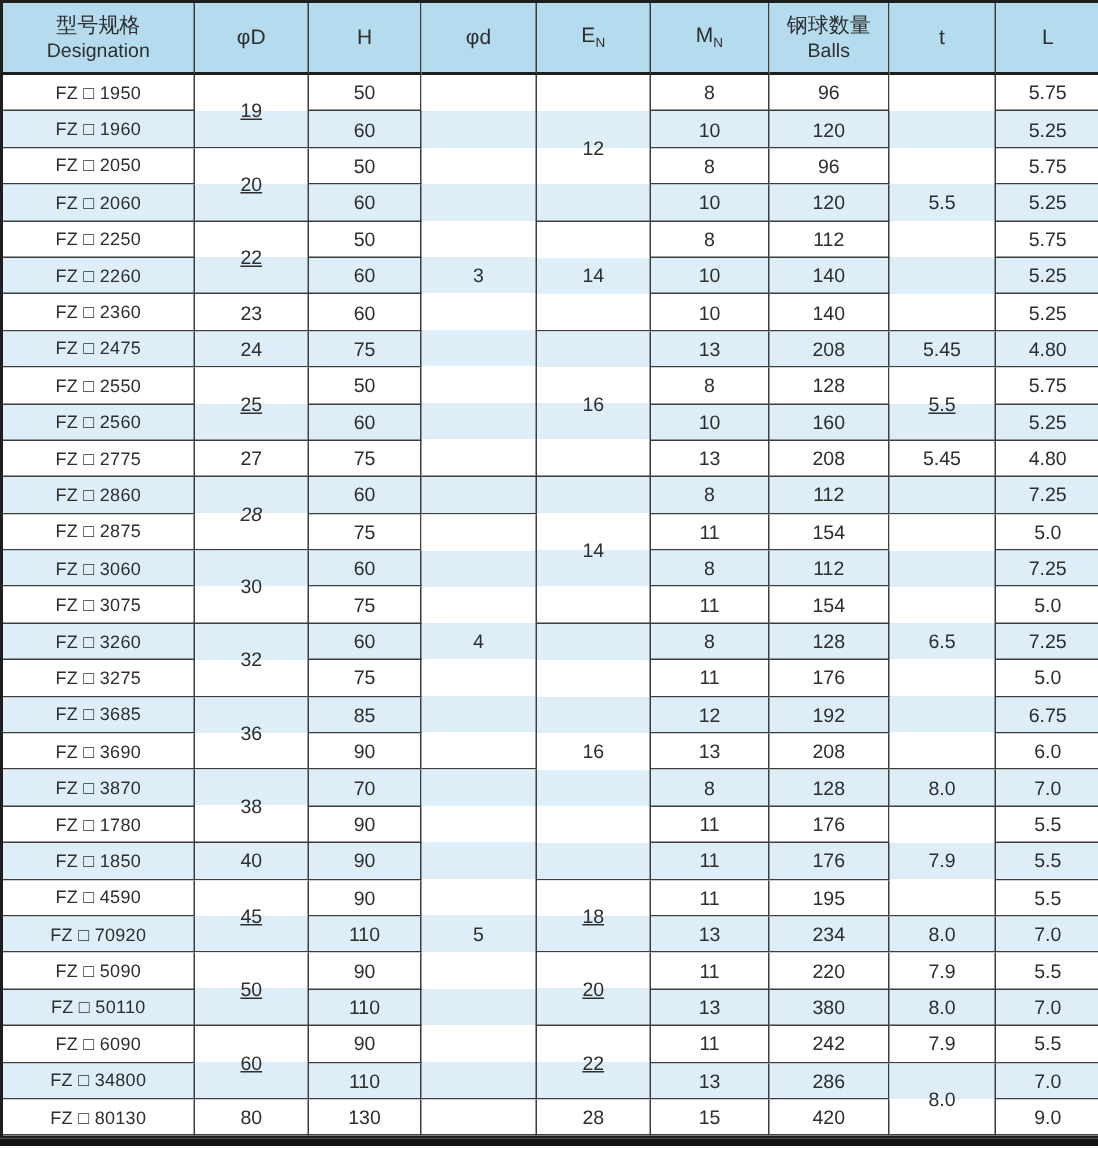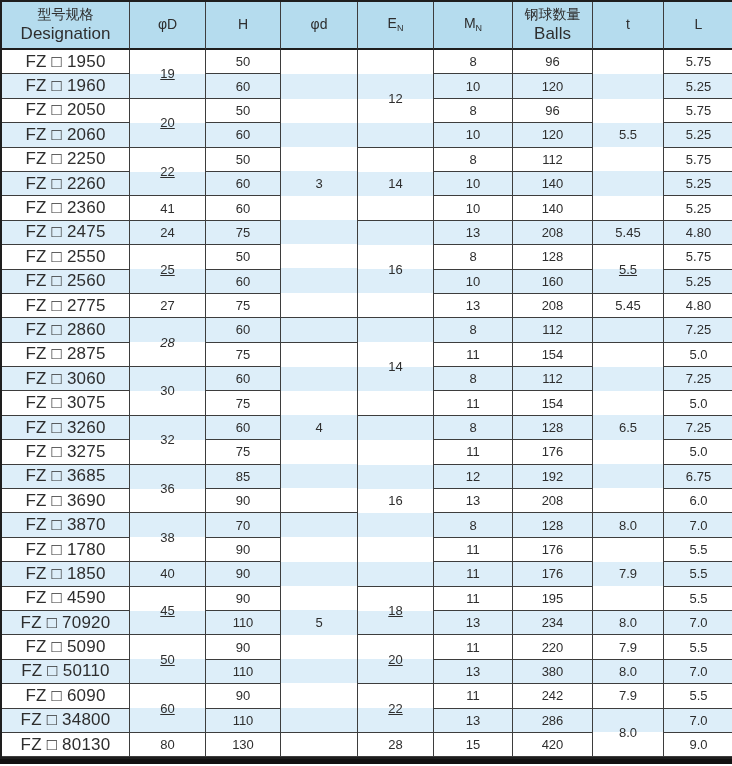--- a/index.html
+++ b/index.html
@@ -32,26 +32,26 @@
     overflow:hidden;
   }
   th{
     background:var(--hdr);
     border-bottom:2px solid var(--outer);
     font-weight:normal;
     font-size:14px;
     height:48px;
     line-height:1.25;
   }
-  th .sub-line{display:block;font-size:17px;text-align:center;}
+  th .sub-line{display:block;font-size:13px;text-align:center;}
   sub.n{font-size:9px;vertical-align:-3px;}
   tbody tr{height:24.4px;}
   tr.w{background:#ffffff;}
   tr.b{background:var(--blue);}
-  td.des{font-size:17px;letter-spacing:.2px;}
+  td.des{font-size:12px;letter-spacing:.2px;}
   td.italic{font-style:italic;}
   
   .g2w{background:linear-gradient(to bottom,#fff 0 50%,var(--blue) 50% 100%);text-decoration:underline;}
   .g2b{background:linear-gradient(to bottom,var(--blue) 0 50%,#fff 50% 100%);}
   .g3w{background:linear-gradient(to bottom,#fff 0 33.33%,var(--blue) 33.33% 66.67%,#fff 66.67% 100%);}
   .g4w{background:linear-gradient(to bottom,#fff 0 25%,var(--blue) 25% 50%,#fff 50% 75%,var(--blue) 75% 100%);}
   .g4b{background:linear-gradient(to bottom,var(--blue) 0 25%,#fff 25% 50%,var(--blue) 50% 75%,#fff 75% 100%);}
   .g7w{background:linear-gradient(to bottom,#fff 0 14.29%,var(--blue) 14.29% 28.57%,#fff 28.57% 42.86%,var(--blue) 42.86% 57.14%,#fff 57.14% 71.43%,var(--blue) 71.43% 85.71%,#fff 85.71% 100%);}
   .g7b{background:linear-gradient(to bottom,var(--blue) 0 14.29%,#fff 14.29% 28.57%,var(--blue) 28.57% 42.86%,#fff 42.86% 57.14%,var(--blue) 57.14% 71.43%,#fff 71.43% 85.71%,var(--blue) 85.71% 100%);}
   .g9b{background:linear-gradient(to bottom,var(--blue) 0 11.11%,#fff 11.11% 22.22%,var(--blue) 22.22% 33.33%,#fff 33.33% 44.44%,var(--blue) 44.44% 55.56%,#fff 55.56% 66.67%,var(--blue) 66.67% 77.78%,#fff 77.78% 88.89%,var(--blue) 88.89% 100%);}
@@ -132,21 +132,21 @@
       </tr>
       <tr class="b">
         <td class="des">FZ □ 2260</td>
         <td>60</td>
         <td>10</td>
         <td>140</td>
         <td>5.25</td>
       </tr>
       <tr class="w">
         <td class="des">FZ □ 2360</td>
-        <td>41</td>
+        <td>23</td>
         <td>60</td>
         <td>10</td>
         <td>140</td>
         <td>5.25</td>
       </tr>
       <tr class="b">
         <td class="des">FZ □ 2475</td>
         <td>24</td>
         <td>75</td>
         <td class="g4b" rowspan="4">16</td>

